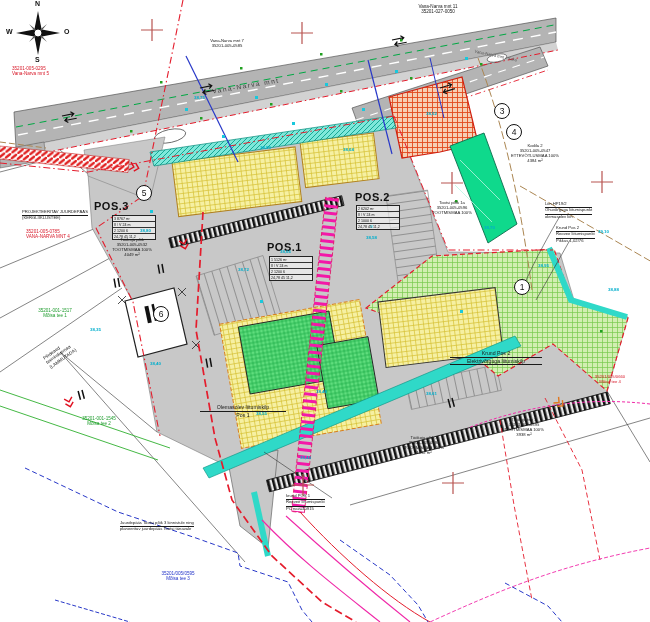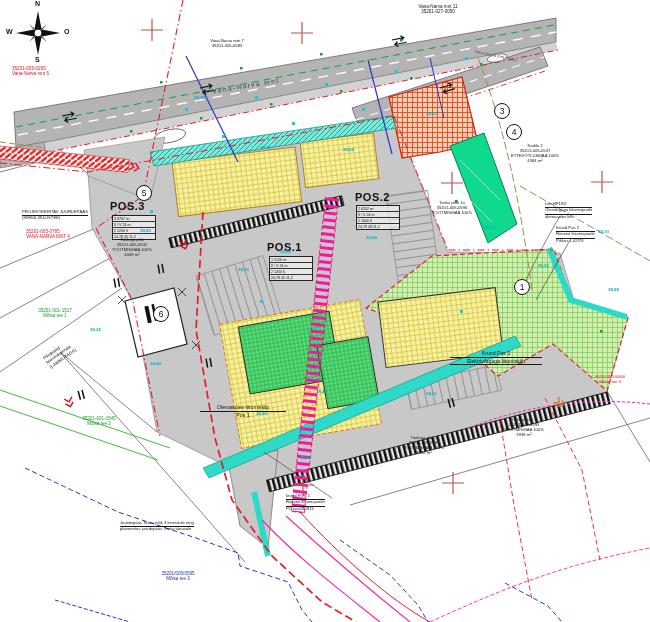--- a/index.html
+++ b/index.html
@@ -316,21 +316,21 @@
 <div class="compass-letter" style="left:64px;top:28px">O</div>
 <div class="compass-letter" style="left:35px;top:56px">S</div>
 <div class="compass-letter" style="left:6px;top:28px">W</div>
 
 <div class="circ" style="left:514px;top:279px">1</div>
 <div class="circ" style="left:494px;top:103px">3</div>
 <div class="circ" style="left:506px;top:124px">4</div>
 <div class="circ" style="left:136px;top:185px">5</div>
 <div class="circ" style="left:153px;top:306px">6</div>
 
-<div class="postitle" style="left:110px;top:200px">POS.3</div>
+<div class="postitle" style="left:94px;top:200px">POS.3</div>
 <div class="pos-table" style="left:112px;top:215px">
       <div class="trow">3   8767 m²</div>
       <div class="trow">II / V   24 m</div>
       <div class="trow">2   1200   6</div>
       <div class="trow">24,78  45  11,2</div>
     </div>
 
 <div class="postitle" style="left:267px;top:241px">POS.1</div>
 <div class="pos-table" style="left:269px;top:256px">
       <div class="trow">1   5126 m²</div>

